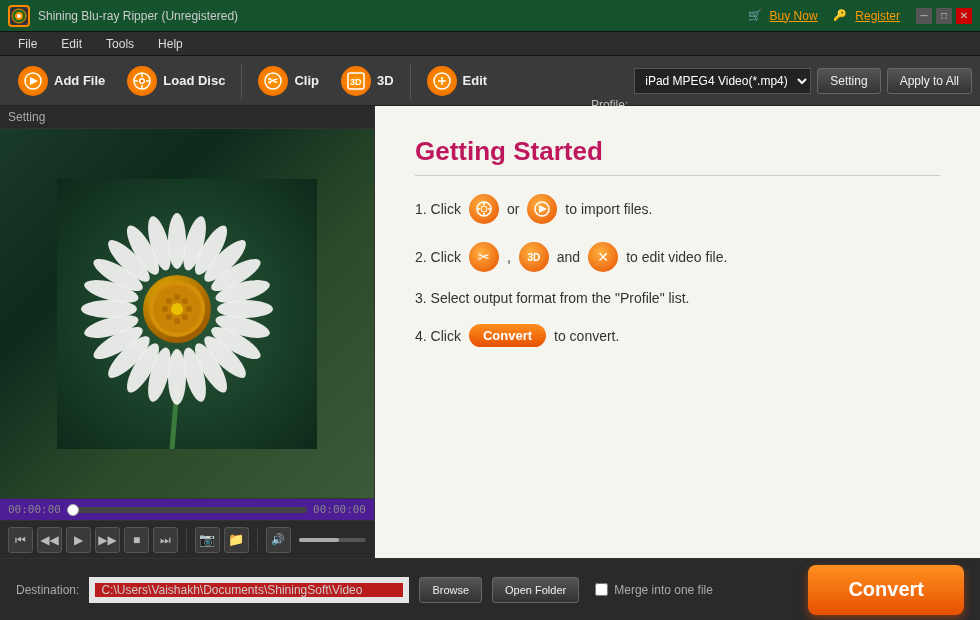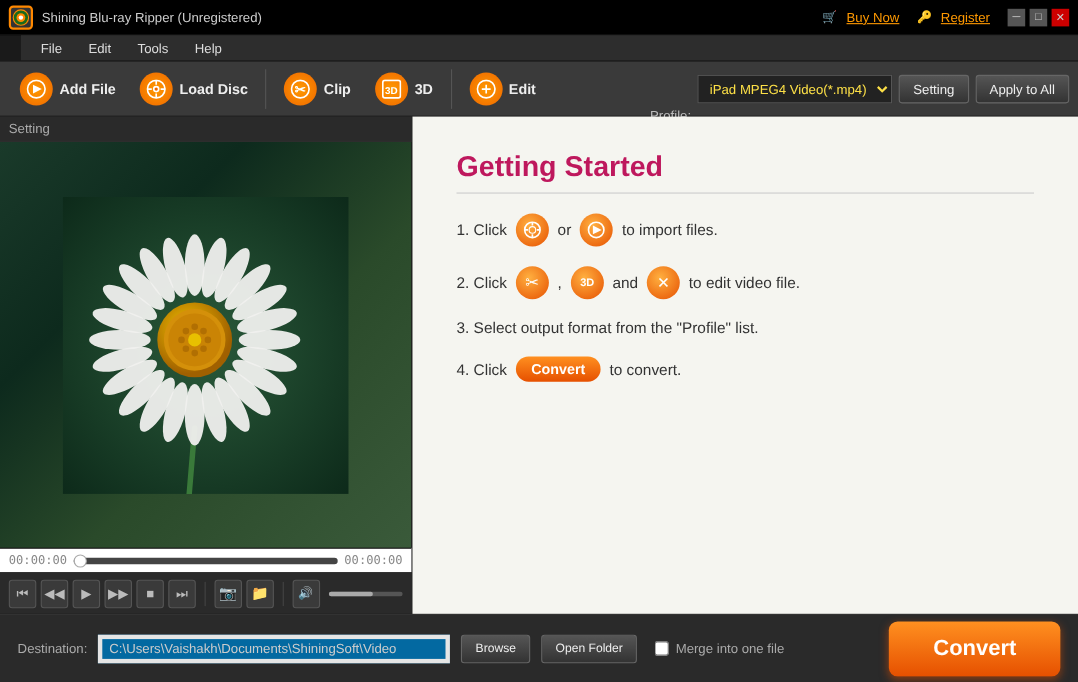--- a/index.html
+++ b/index.html
@@ -8,21 +8,21 @@
       height: 620px;
       background: #1a1a1a;
       font-family: 'Segoe UI', Arial, sans-serif;
       font-size: 13px;
       color: #ddd;
       overflow: hidden;
     }
 
     
     #title-bar {
-      background: #000000;
+      background: #14532d;
       height: 32px;
       display: flex;
       align-items: center;
       padding: 0 8px;
       border-bottom: 1px solid #111;
     }
     #app-icon {
       width: 22px; height: 22px;
       background: #333;
       border: 2px solid #f80;
@@ -50,21 +50,20 @@
 
     
     #menu-bar {
       background: #2d2d2d;
       height: 24px;
       display: flex;
       align-items: center;
       padding: 0 8px;
       border-bottom: 1px solid #111;
       gap: 4px;
-      margin-left: 19px;
     }
     .menu-item {
       padding: 2px 10px;
       font-size: 12px;
       color: #ddd;
       cursor: pointer;
     }
 
     
     #toolbar {
@@ -105,21 +104,21 @@
     }
     .profile-section {
       margin-left: auto;
       display: flex;
       align-items: center;
       gap: 6px;
     }
     .profile-label { font-size: 12px; color: #bbb; margin-top: 48px; }
     .profile-select {
       background: #222;
-      color: #fde047;
+      color: #ffffff;
       border: 1px solid #555;
       padding: 3px 6px;
       font-size: 12px;
       cursor: pointer;
       height: 26px;
     }
     .setting-btn, .apply-btn {
       background: linear-gradient(to bottom, #555, #333);
       color: #eee;
       border: 1px solid #666;
@@ -165,21 +164,21 @@
       height: 100%;
       background: linear-gradient(135deg, #1a3a2a 0%, #0d2a1d 30%, #2a4a2a 60%, #3a5a3a 100%);
       display: flex;
       align-items: center;
       justify-content: center;
       position: relative;
     }
 
     #timeline-bar {
       height: 22px;
-      background: #ffffff;
+      background: #4c1d95;
       display: flex;
       align-items: center;
       padding: 0 8px;
       gap: 6px;
       border-top: 1px solid #333;
     }
     .time-label { font-size: 11px; color: #888; font-family: monospace; }
     .progress-track {
       flex: 1;
       height: 6px;
@@ -276,22 +275,22 @@
       display: flex;
       align-items: center;
       padding: 0 16px;
       gap: 10px;
     }
     .dest-label { font-size: 12px; color: #aaa; white-space: nowrap; }
     .dest-input {
       flex: 1;
       max-width: 320px;
       height: 26px;
-      background: #0369a1;
-      border: 4px solid #e5e5e5;
+      background: #b91c1c;
+      border: 6px solid #e5e5e5;
       color: #ccc;
       padding: 0 6px;
       font-size: 12px;
     }
     .browse-btn, .open-folder-btn {
       background: linear-gradient(to bottom, #555, #333);
       color: #eee;
       border: 1px solid #666;
       padding: 3px 12px;
       font-size: 11px;

